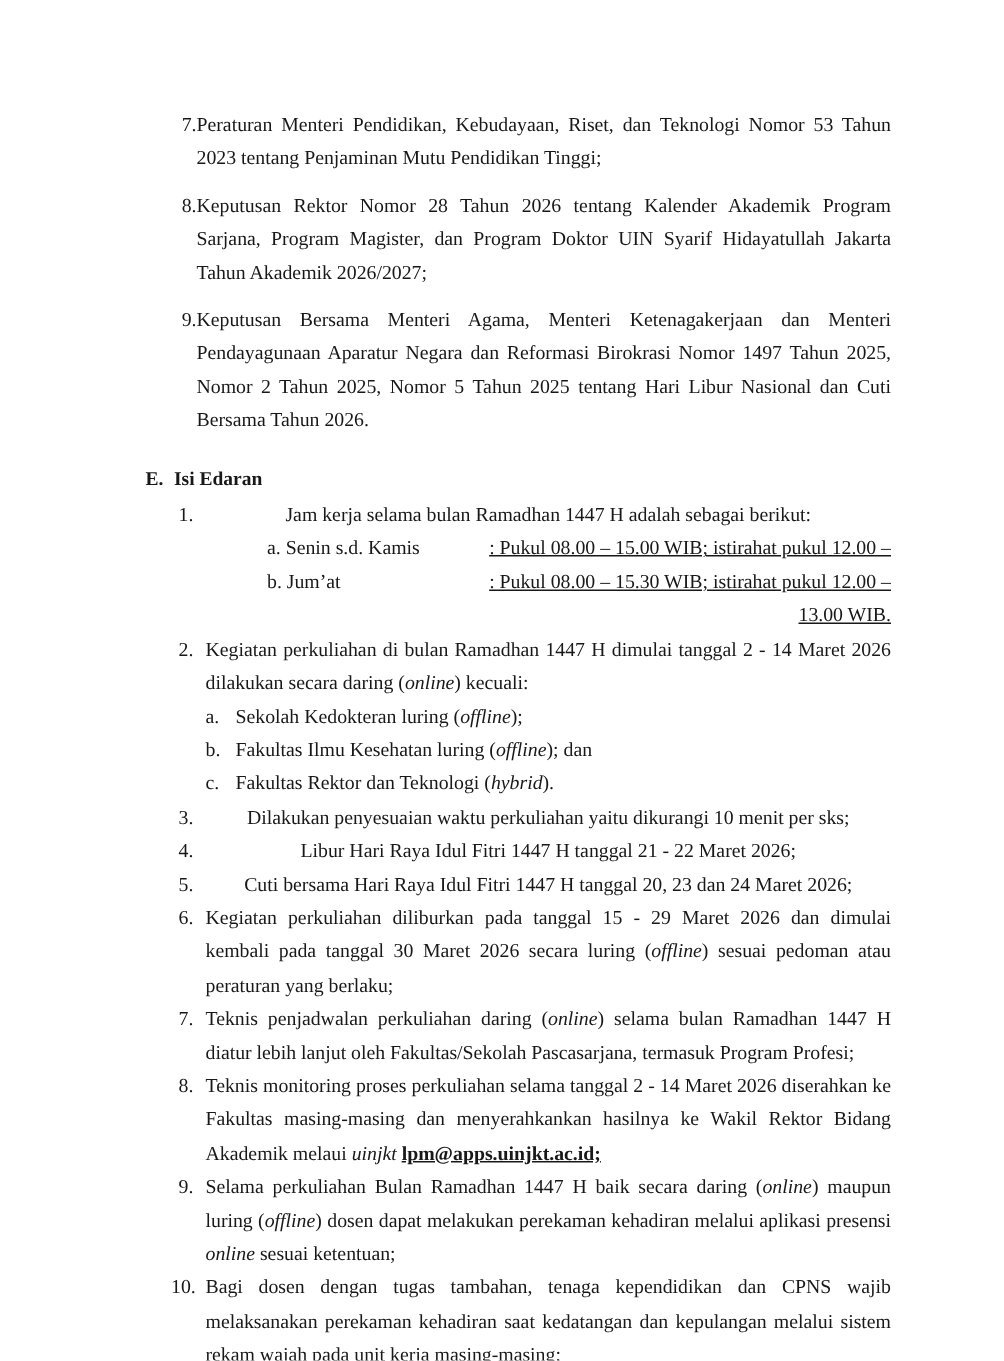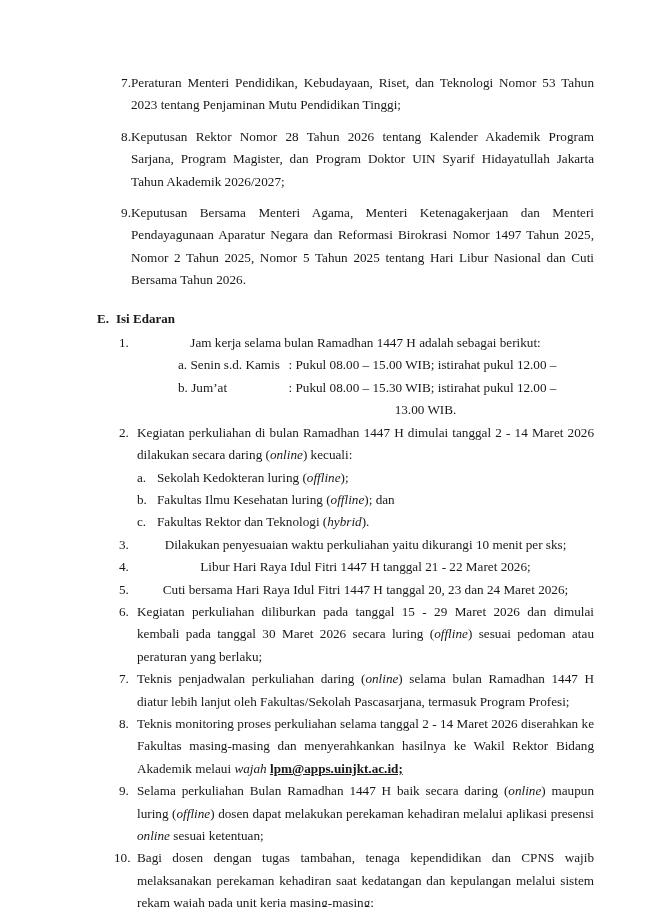--- a/index.html
+++ b/index.html
@@ -89,40 +89,41 @@
   .section-head .sec-letter {
     display: inline-block;
     width: 19px;
   }
 
   
   .sched {
     margin: 0;
     padding: 0;
     list-style: none;
+    text-decoration: underline;
   }
   .sched-row {
     position: relative;
     font-size: 13.2px;
     line-height: 22.4px;
     padding-left: 41px;
     min-height: 22.4px;
   }
   .sched-row .sched-label {
     position: absolute;
     left: 41px;
     top: 0;
     width: 131px;
     white-space: nowrap;
   }
   .sched-row .sched-val {
     display: block;
     margin-left: 73px;
     text-indent: 0;
-    text-align: center;
+    text-align: right;
   }
   .sched-row .sched-val .cont {
     display: block;
     padding-left: 6px;
   }
   .sched-row .sched-val .lead {
     display: block;
   }
 
   
@@ -219,21 +220,21 @@
       <li class="li">
         <span class="marker">6.</span>
         <span class="body"><span>Kegiatan perkuliahan diliburkan pada tanggal 15 - 29 Maret 2026 dan dimulai kembali pada tanggal 30 Maret 2026 secara luring (</span><i>offline</i><span>) sesuai pedoman atau peraturan yang berlaku;</span></span>
       </li>
       <li class="li">
         <span class="marker">7.</span>
         <span class="body"><span>Teknis penjadwalan perkuliahan daring (</span><i>online</i><span>) selama bulan Ramadhan 1447 H diatur lebih lanjut oleh Fakultas/Sekolah Pascasarjana, termasuk Program Profesi;</span></span>
       </li>
       <li class="li">
         <span class="marker">8.</span>
-        <span class="body"><span>Teknis monitoring proses perkuliahan selama tanggal 2 - 14 Maret 2026 diserahkan ke Fakultas masing-masing dan menyerahkankan hasilnya ke Wakil Rektor Bidang Akademik melaui </span><i>wajah</i><span> </span><span class="bu">lpm@apps.uinjkt.ac.id;</span></span>
+        <span class="body"><span>Teknis monitoring proses perkuliahan selama tanggal 2 - 14 Maret 2026 diserahkan ke Fakultas masing-masing dan menyerahkankan hasilnya ke Wakil Rektor Bidang Akademik melaui </span><i>uinjkt</i><span> </span><span class="bu">lpm@apps.uinjkt.ac.id;</span></span>
       </li>
       <li class="li">
         <span class="marker">9.</span>
         <span class="body"><span>Selama perkuliahan Bulan Ramadhan 1447 H baik secara daring (</span><i>online</i><span>) maupun luring (</span><i>offline</i><span>) dosen dapat melakukan perekaman kehadiran melalui aplikasi presensi </span><i>online</i><span> sesuai ketentuan;</span></span>
       </li>
       <li class="li wide-marker">
         <span class="marker">10.</span>
         <span class="body"><span>Bagi dosen dengan tugas tambahan, tenaga kependidikan dan CPNS wajib melaksanakan perekaman kehadiran saat kedatangan dan kepulangan melalui sistem rekam wajah pada unit kerja masing-masing;</span></span>
       </li>
     </ol>

